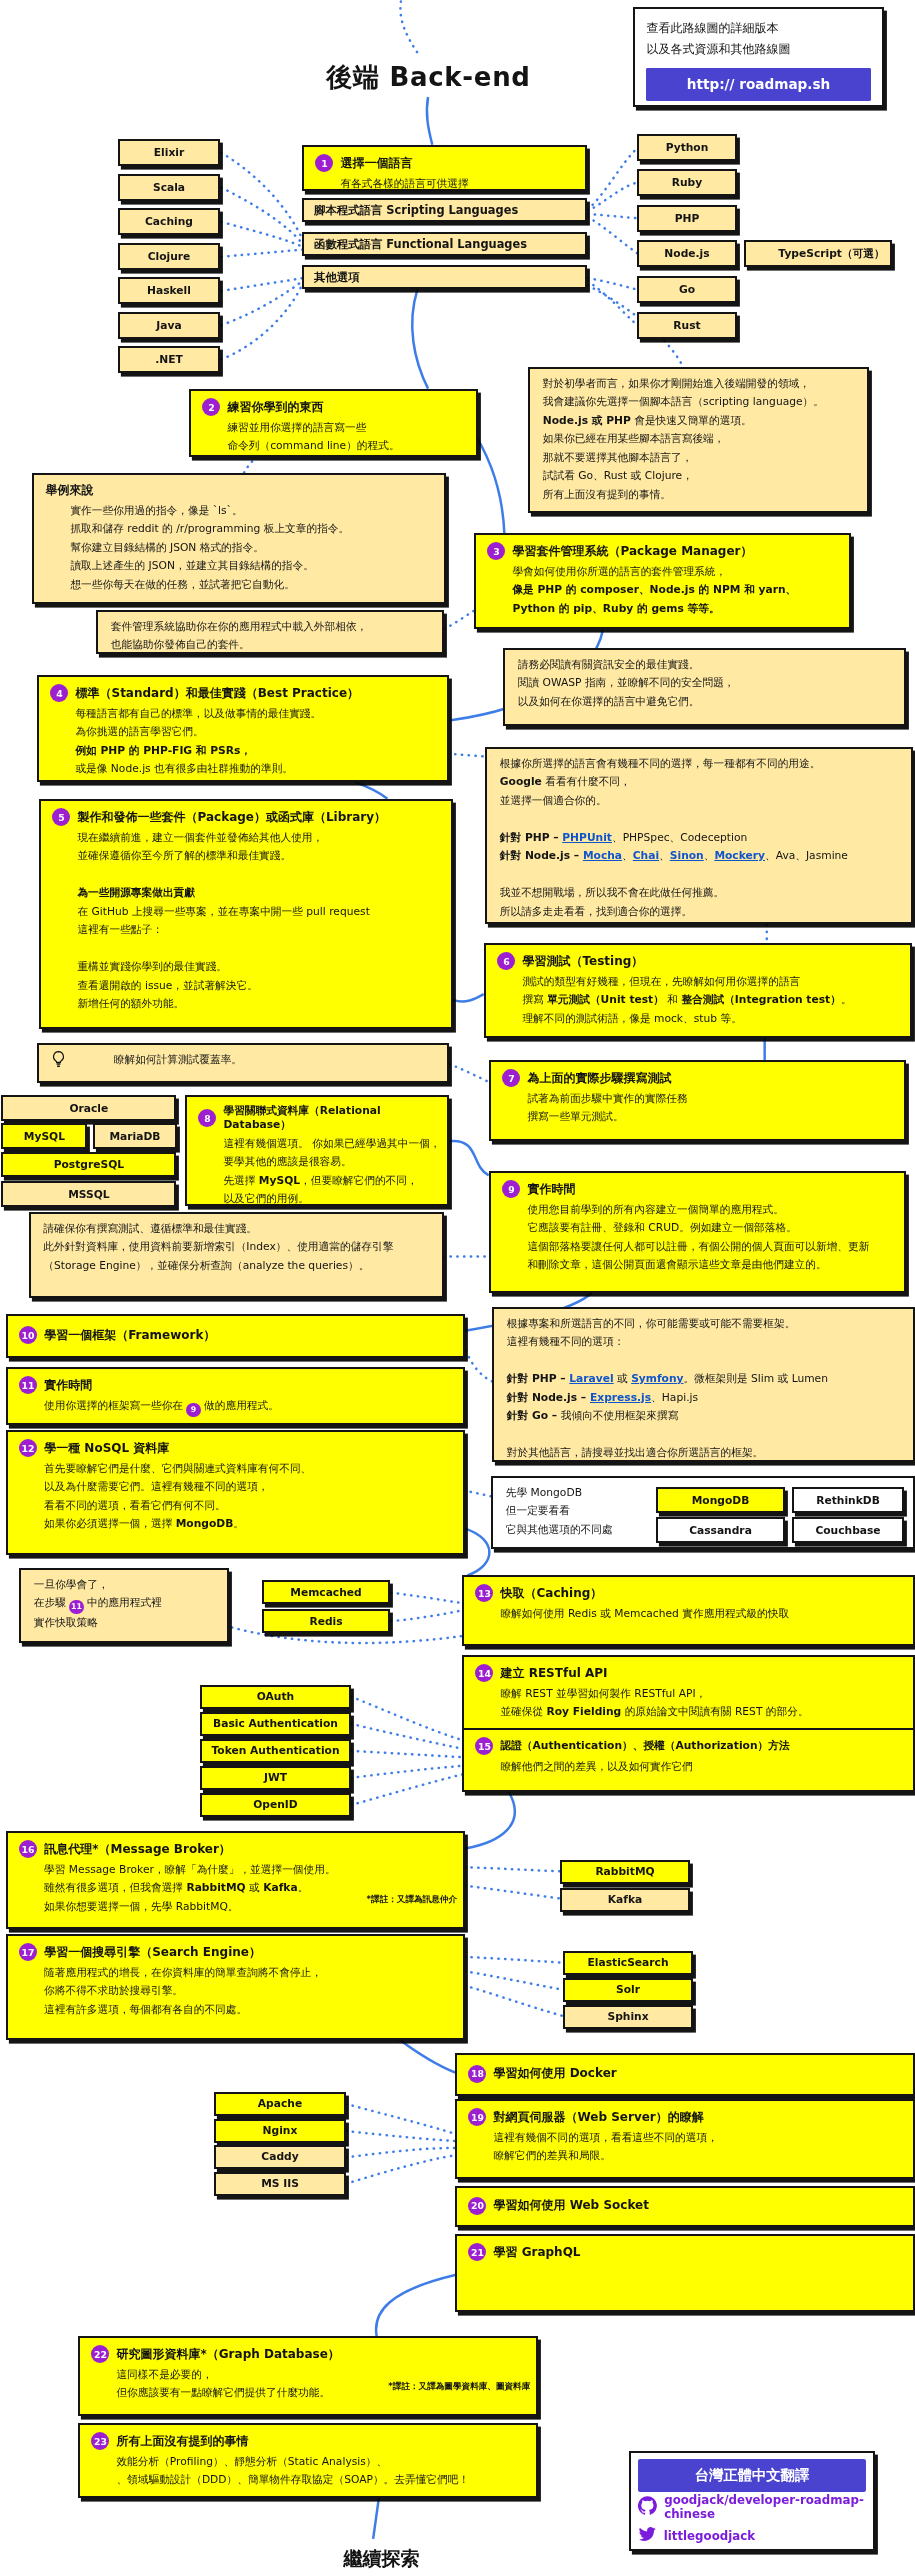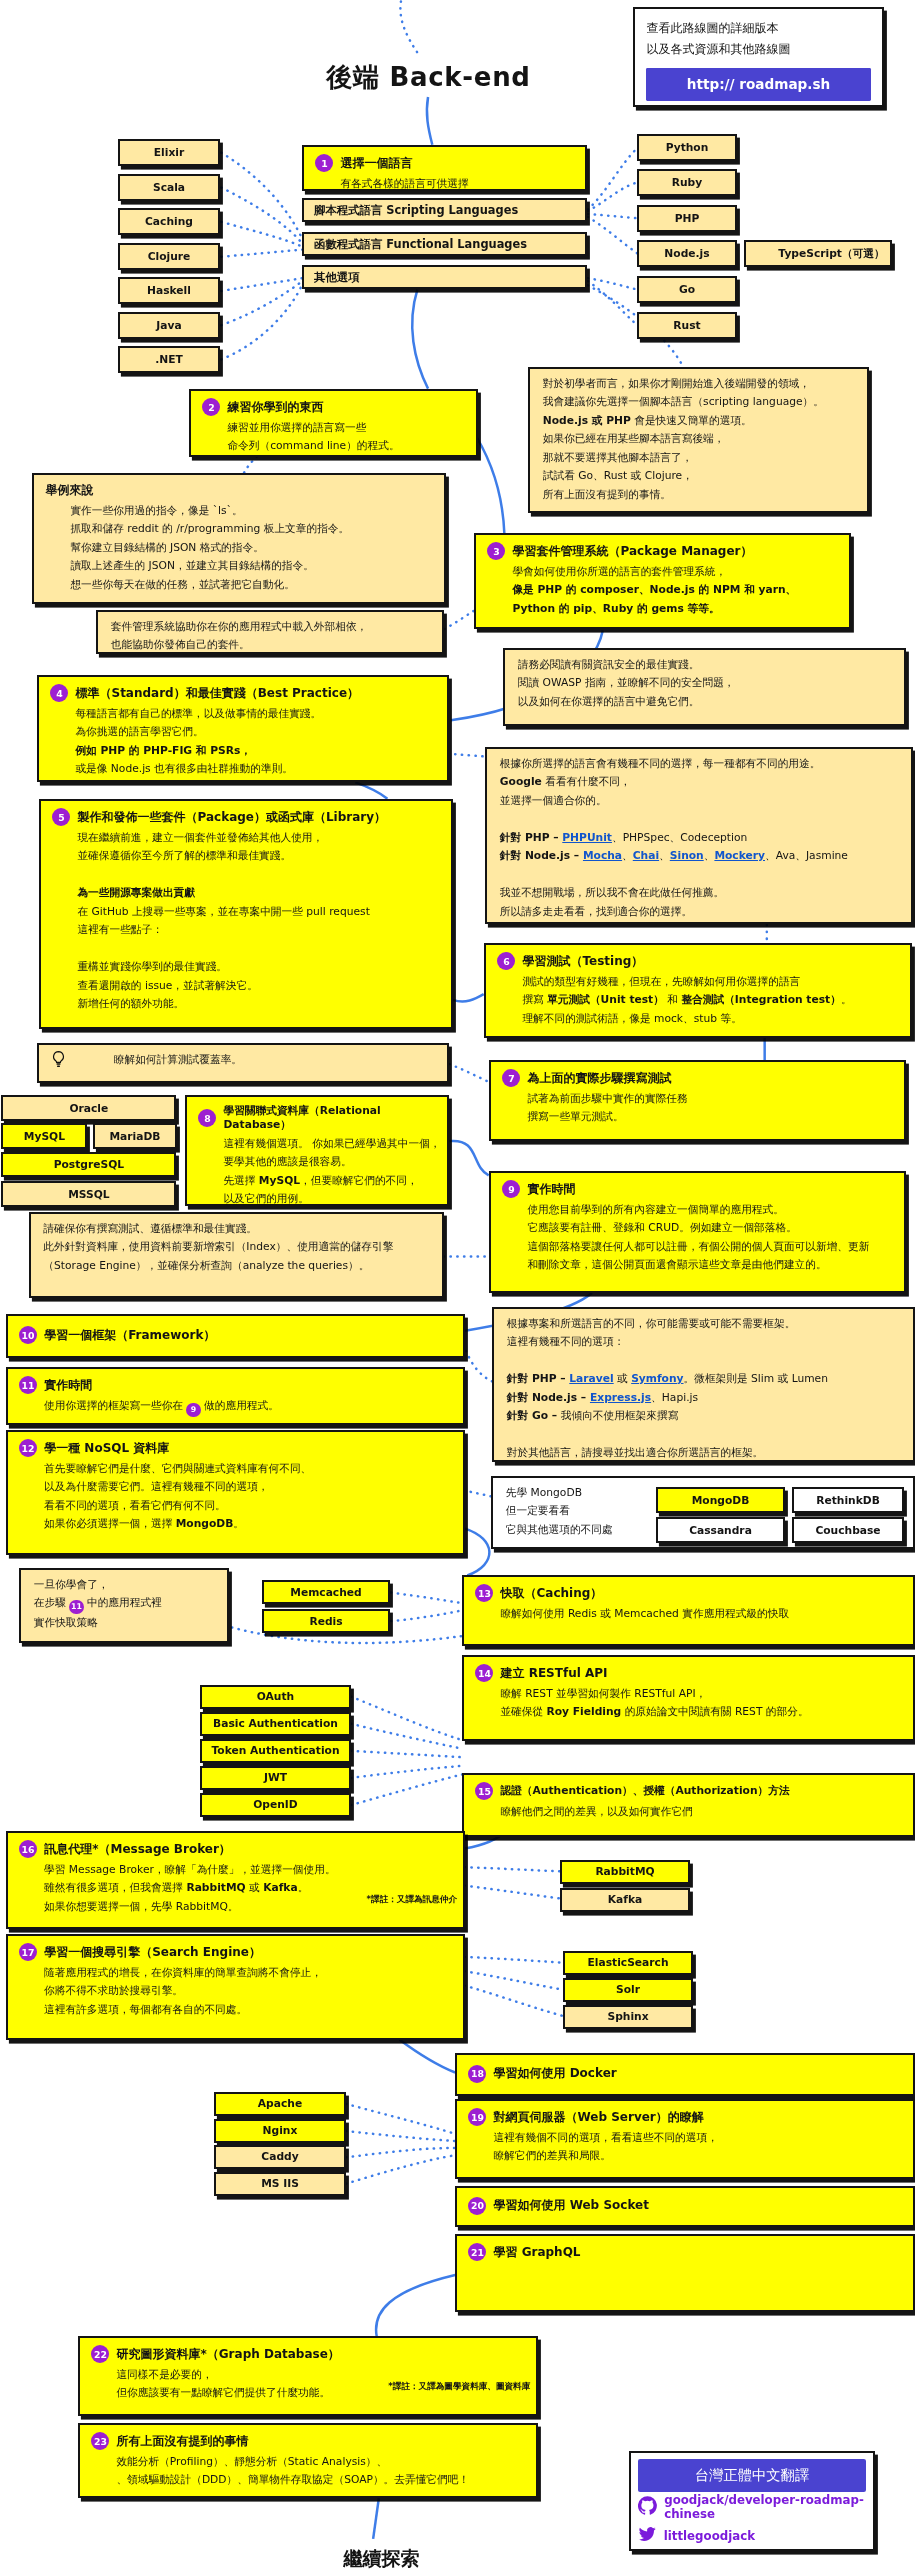--- a/index.html
+++ b/index.html
@@ -41,21 +41,21 @@
         align-items:center;justify-content:center;font-weight:bold;font-size:13.6px;border-radius:1.4px;}
   #page-title{position:absolute;left:300px;top:60px;width:257px;text-align:center;z-index:2;
         font-size:26px;font-weight:bold;letter-spacing:0.7px;}
   #bottom-label{position:absolute;left:321px;top:2546px;width:121px;text-align:center;z-index:2;
         font-size:19px;font-weight:bold;}
   
   #footer-box{position:absolute;left:629px;top:2451px;width:246px;height:100px;z-index:2;
         background:#fff;border:2.1px solid #141414;box-shadow:2.9px 3.6px 0 rgba(0,0,0,.92);
         box-sizing:border-box;padding:6.4px 7.1px;}
   #footer-title{height:33px;background:#4A43D0;color:#fff;display:flex;align-items:center;
-        justify-content:center;font-weight:normal;font-size:14.3px;border-radius:2.1px;}
+        justify-content:center;font-weight:bold;font-size:14.3px;border-radius:2.1px;}
   .frow{display:flex;align-items:center;gap:7.1px;height:26px;margin-top:2.1px;
         color:#7B1BDB;font-weight:bold;font-size:11.8px;}
   .frow svg{flex:0 0 auto;}
 </style>
 </head>
 <body>
 
 <div id="canvas">
   <svg class="wires" width="916" height="2576" viewBox="0 0 1284 3612">
     <path class="wire dot" d="M562,2 C558,28 570,52 588,78"></path>
@@ -364,21 +364,21 @@
       <div class="node yellow" style="left: 462px; top: 1655px; width: 453px; height: 86px;">
         <div class="head">
           <span class="badge">14</span>
           <span>建立 RESTful API</span>
         </div>
         <div class="lines">
           <div class="line"><span>瞭解 REST 並學習如何製作 RESTful API，</span></div>
           <div class="line"><span>並確保從 </span><span class="b">Roy Fielding</span><span> 的原始論文中閱讀有關 REST 的部分。</span></div>
         </div>
       </div>
-      <div class="node yellow" style="left: 462px; top: 1728px; width: 453px; height: 64px; margin-top: 45px;">
+      <div class="node yellow" style="left: 462px; top: 1728px; width: 453px; height: 64px;">
         <div class="head small">
           <span class="badge">15</span>
           <span>認證（Authentication）、授權（Authorization）方法</span>
         </div>
         <div class="lines">
           <div class="line"><span>瞭解他們之間的差異，以及如何實作它們</span></div>
         </div>
       </div>
       <div class="node yellow" style="left: 5.7px; top: 1831px; width: 459px; height: 98px;">
         <div class="head">

